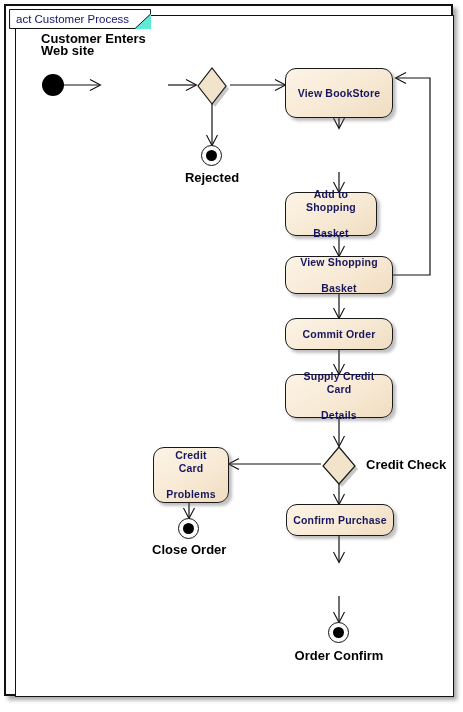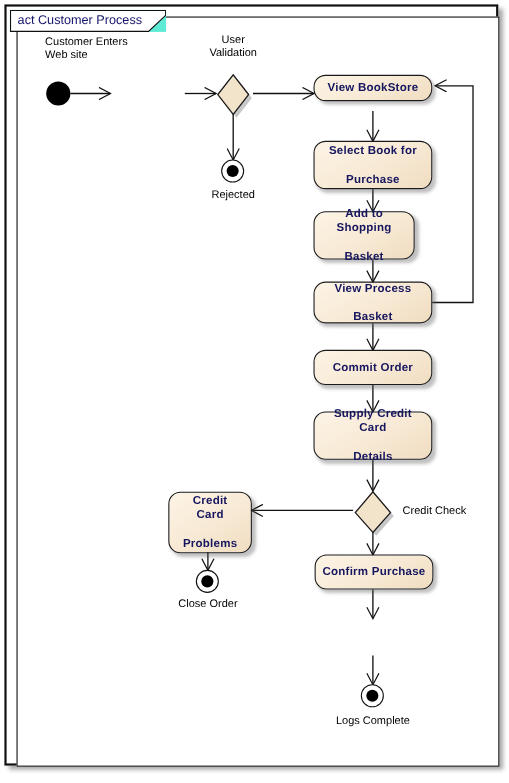--- a/index.html
+++ b/index.html
@@ -122,22 +122,22 @@
     top: 4px;
     width: 11px;
     height: 11px;
     border-radius: 50%;
     background: #000000;
   }
 
   
   .label {
     position: absolute;
-    font-size: 10px;
-    font-weight: normal;
+    font-size: 13px;
+    font-weight: bold;
     color: #000000;
     line-height: 11.5px;
     white-space: nowrap;
     z-index: 4;
   }
   .label.center { text-align: center; }
 </style>
 </head>
 <body>
 
@@ -195,58 +195,48 @@
   </svg>
 
   <div class="initial-node" style="left:42px; top:74px; width:22px; height:22px;"></div>
 
   <div class="label" style="left:41px; top:33px;">
     <div>Customer Enters</div>
     <div>Web site</div>
   </div>
 
 
-  <div class="label center" style="left:176px; top:31px; width:72px;">
-    <div>User</div>
-    <div>Validation</div>
-  </div>
 
   <div class="diamond" style="left:194px; top:64px; width:40px; height:44px;">
     <svg width="40" height="44" viewBox="0 0 40 44">
       <path d="M18,40 L4,22 L18,4 L32,22 Z" fill="rgba(95,95,95,0.35)" transform="translate(3,3)"></path>
       <path d="M18,40 L4,22 L18,4 L32,22 Z" fill="#f2e3cb" stroke="#1a1a1a" stroke-width="1.2"></path>
     </svg>
   </div>
 
   <div class="final-node" style="left:201px; top:145px; width:21px; height:21px;">
     <div class="bullseye"></div>
   </div>
   <div class="label center" style="left:176px; top:172px; width:72px;">Rejected</div>
 
-  <div class="node" style="left:285px; top:68px; width:108px; height:24px;">
+  <div class="node" style="left:285px; top:68px; width:108px; height:50px;">
     <span>View BookStore</span>
   </div>
 
-  <div class="node" style="left:285px; top:128px; width:108px; height:44px;">
-    <span>
-      <span>Select Book for</span><br>
-      <span>Purchase</span>
-    </span>
-  </div>
 
   <div class="node" style="left:285px; top:192px; width:92px; height:44px;">
     <span>
       <span>Add to Shopping</span><br>
       <span>Basket</span>
     </span>
   </div>
 
   <div class="node" style="left:285px; top:256px; width:108px; height:38px;">
     <span>
-      <span>View Process</span><br>
+      <span>View Shopping</span><br>
       <span>Basket</span>
     </span>
   </div>
 
   <div class="node" style="left:285px; top:318px; width:108px; height:32px;">
     <span>Commit Order</span>
   </div>
 
   <div class="node" style="left:285px; top:374px; width:108px; height:44px;">
     <span>
@@ -276,15 +266,15 @@
   <div class="label center" style="left:152px; top:544px; width:74px;">Close Order</div>
 
   <div class="node" style="left:286px; top:504px; width:108px; height:32px;">
     <span>Confirm Purchase</span>
   </div>
 
 
   <div class="final-node" style="left:328px; top:622px; width:21px; height:21px;">
     <div class="bullseye"></div>
   </div>
-  <div class="label center" style="left:291px; top:650px; width:96px;">Logs Complete</div>
+  <div class="label center" style="left:291px; top:650px; width:96px;">Order Confirm</div>
 
 </div>
 
 </body></html>

